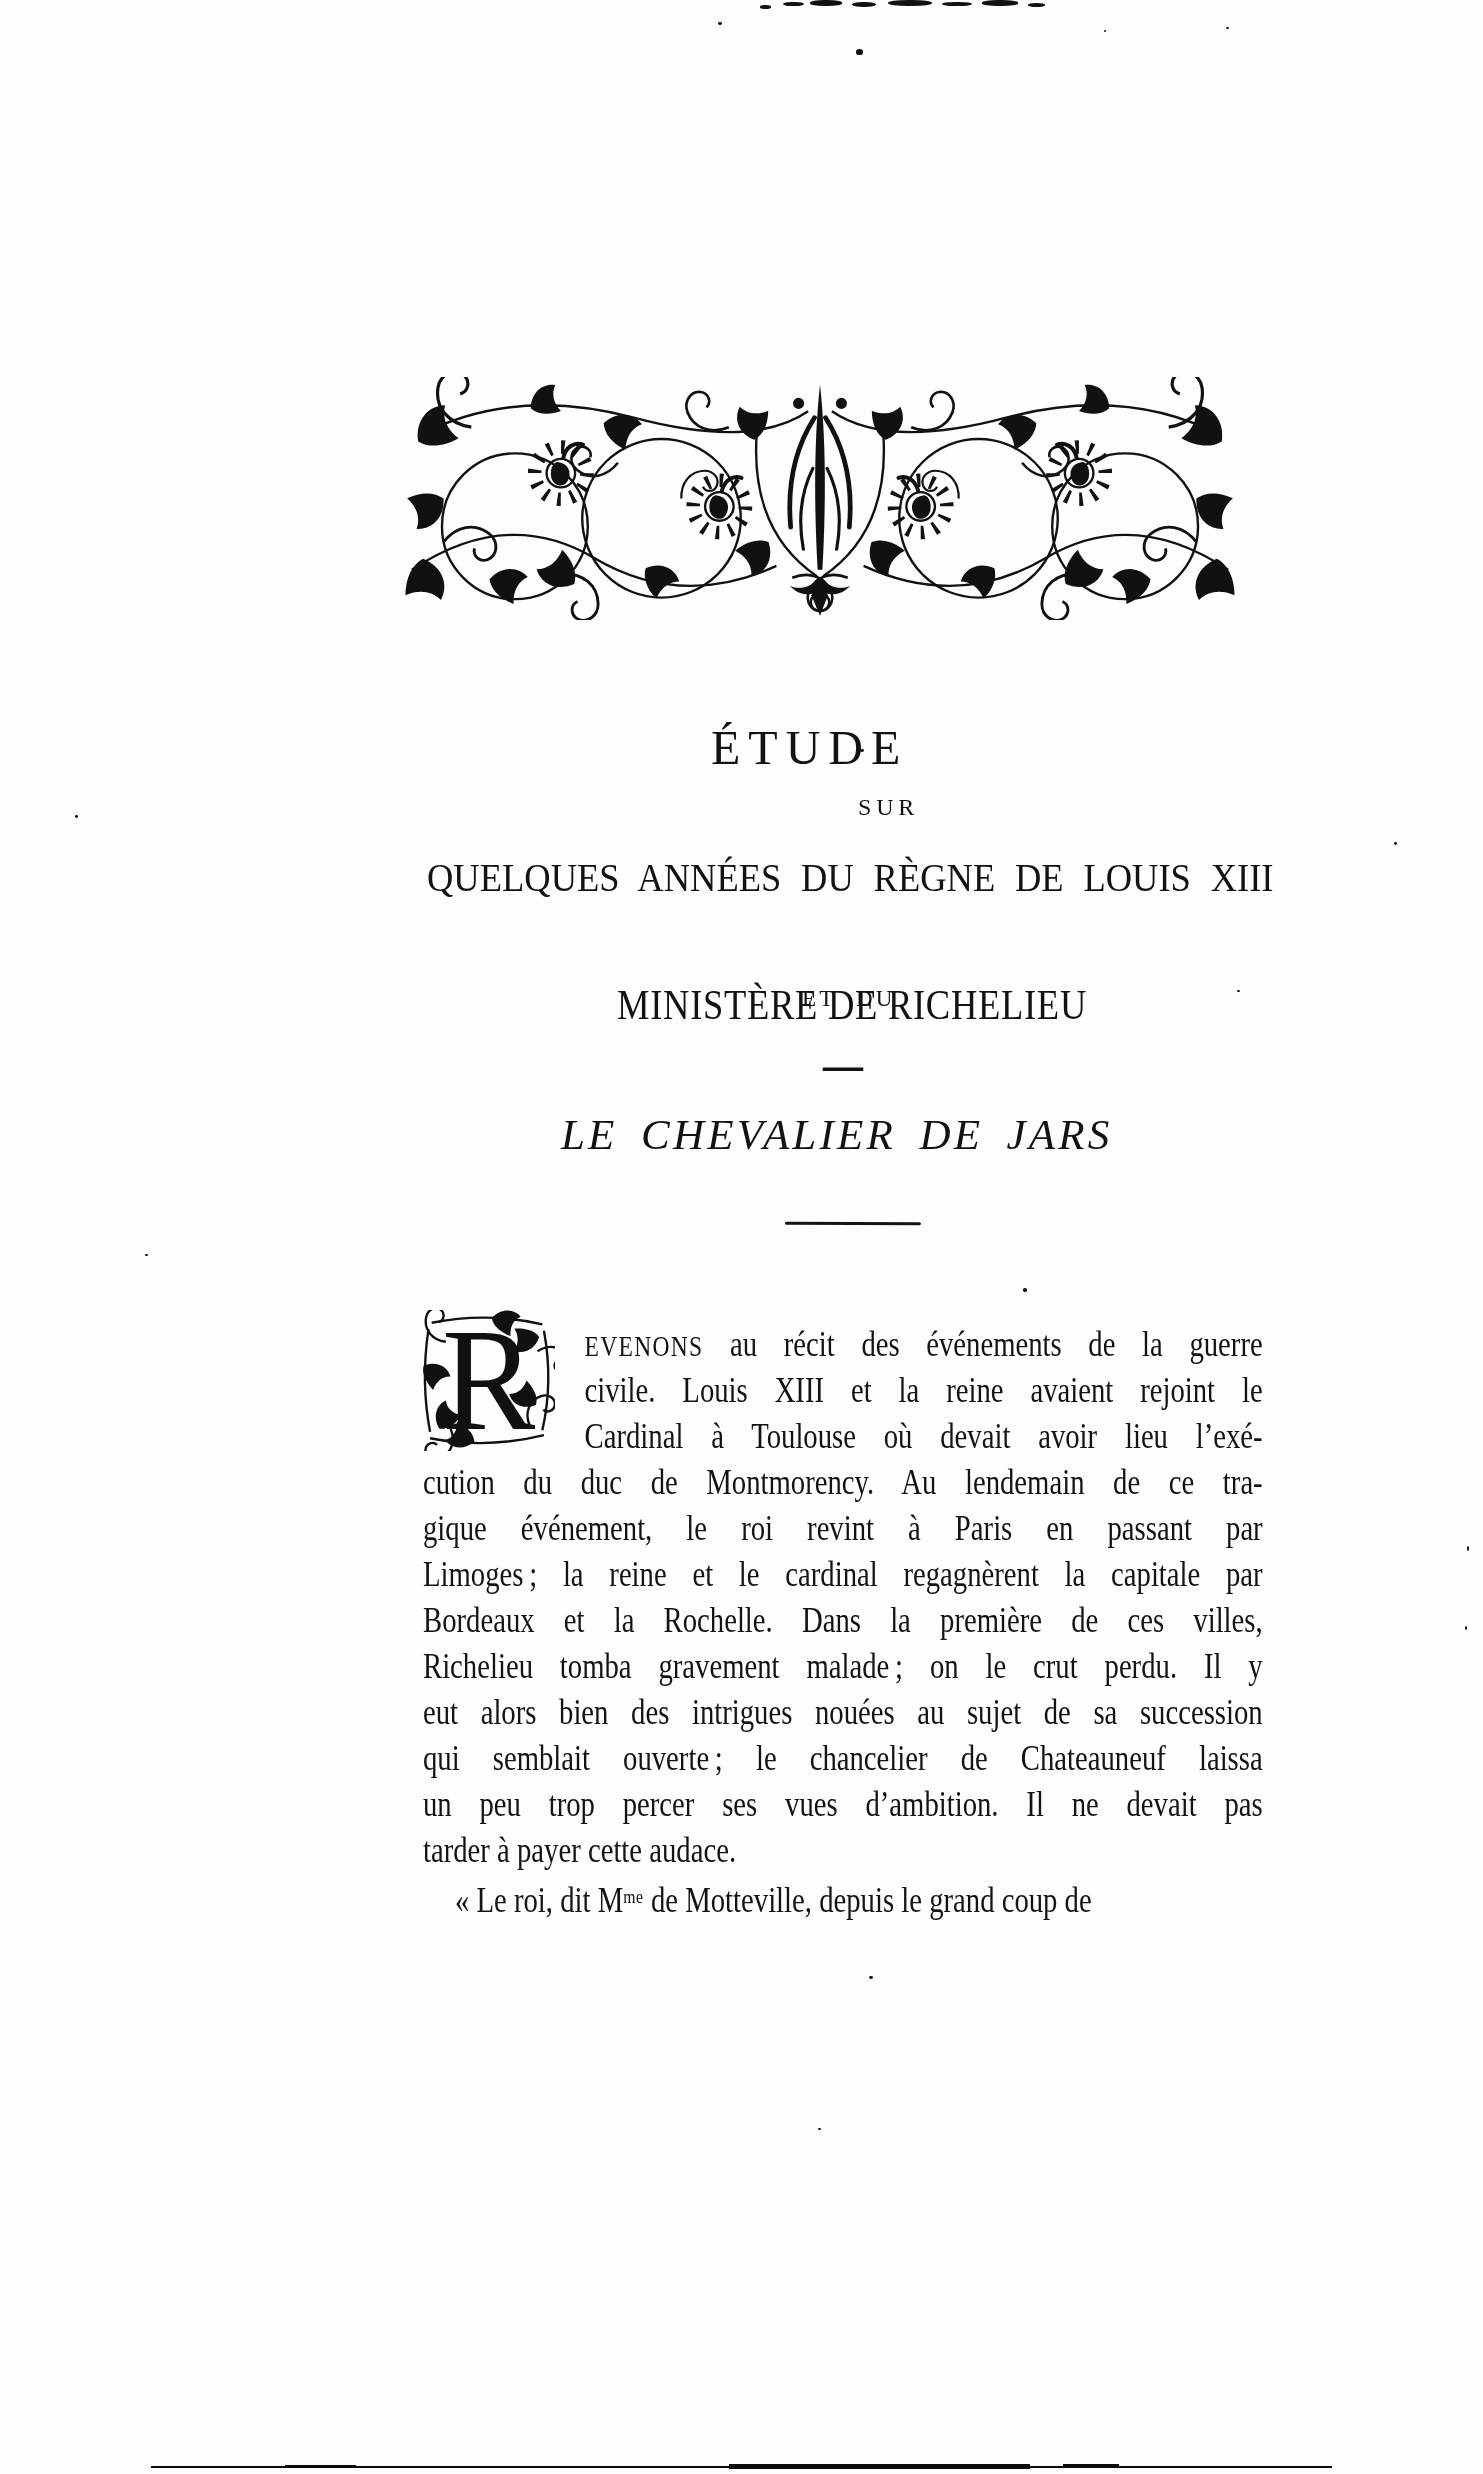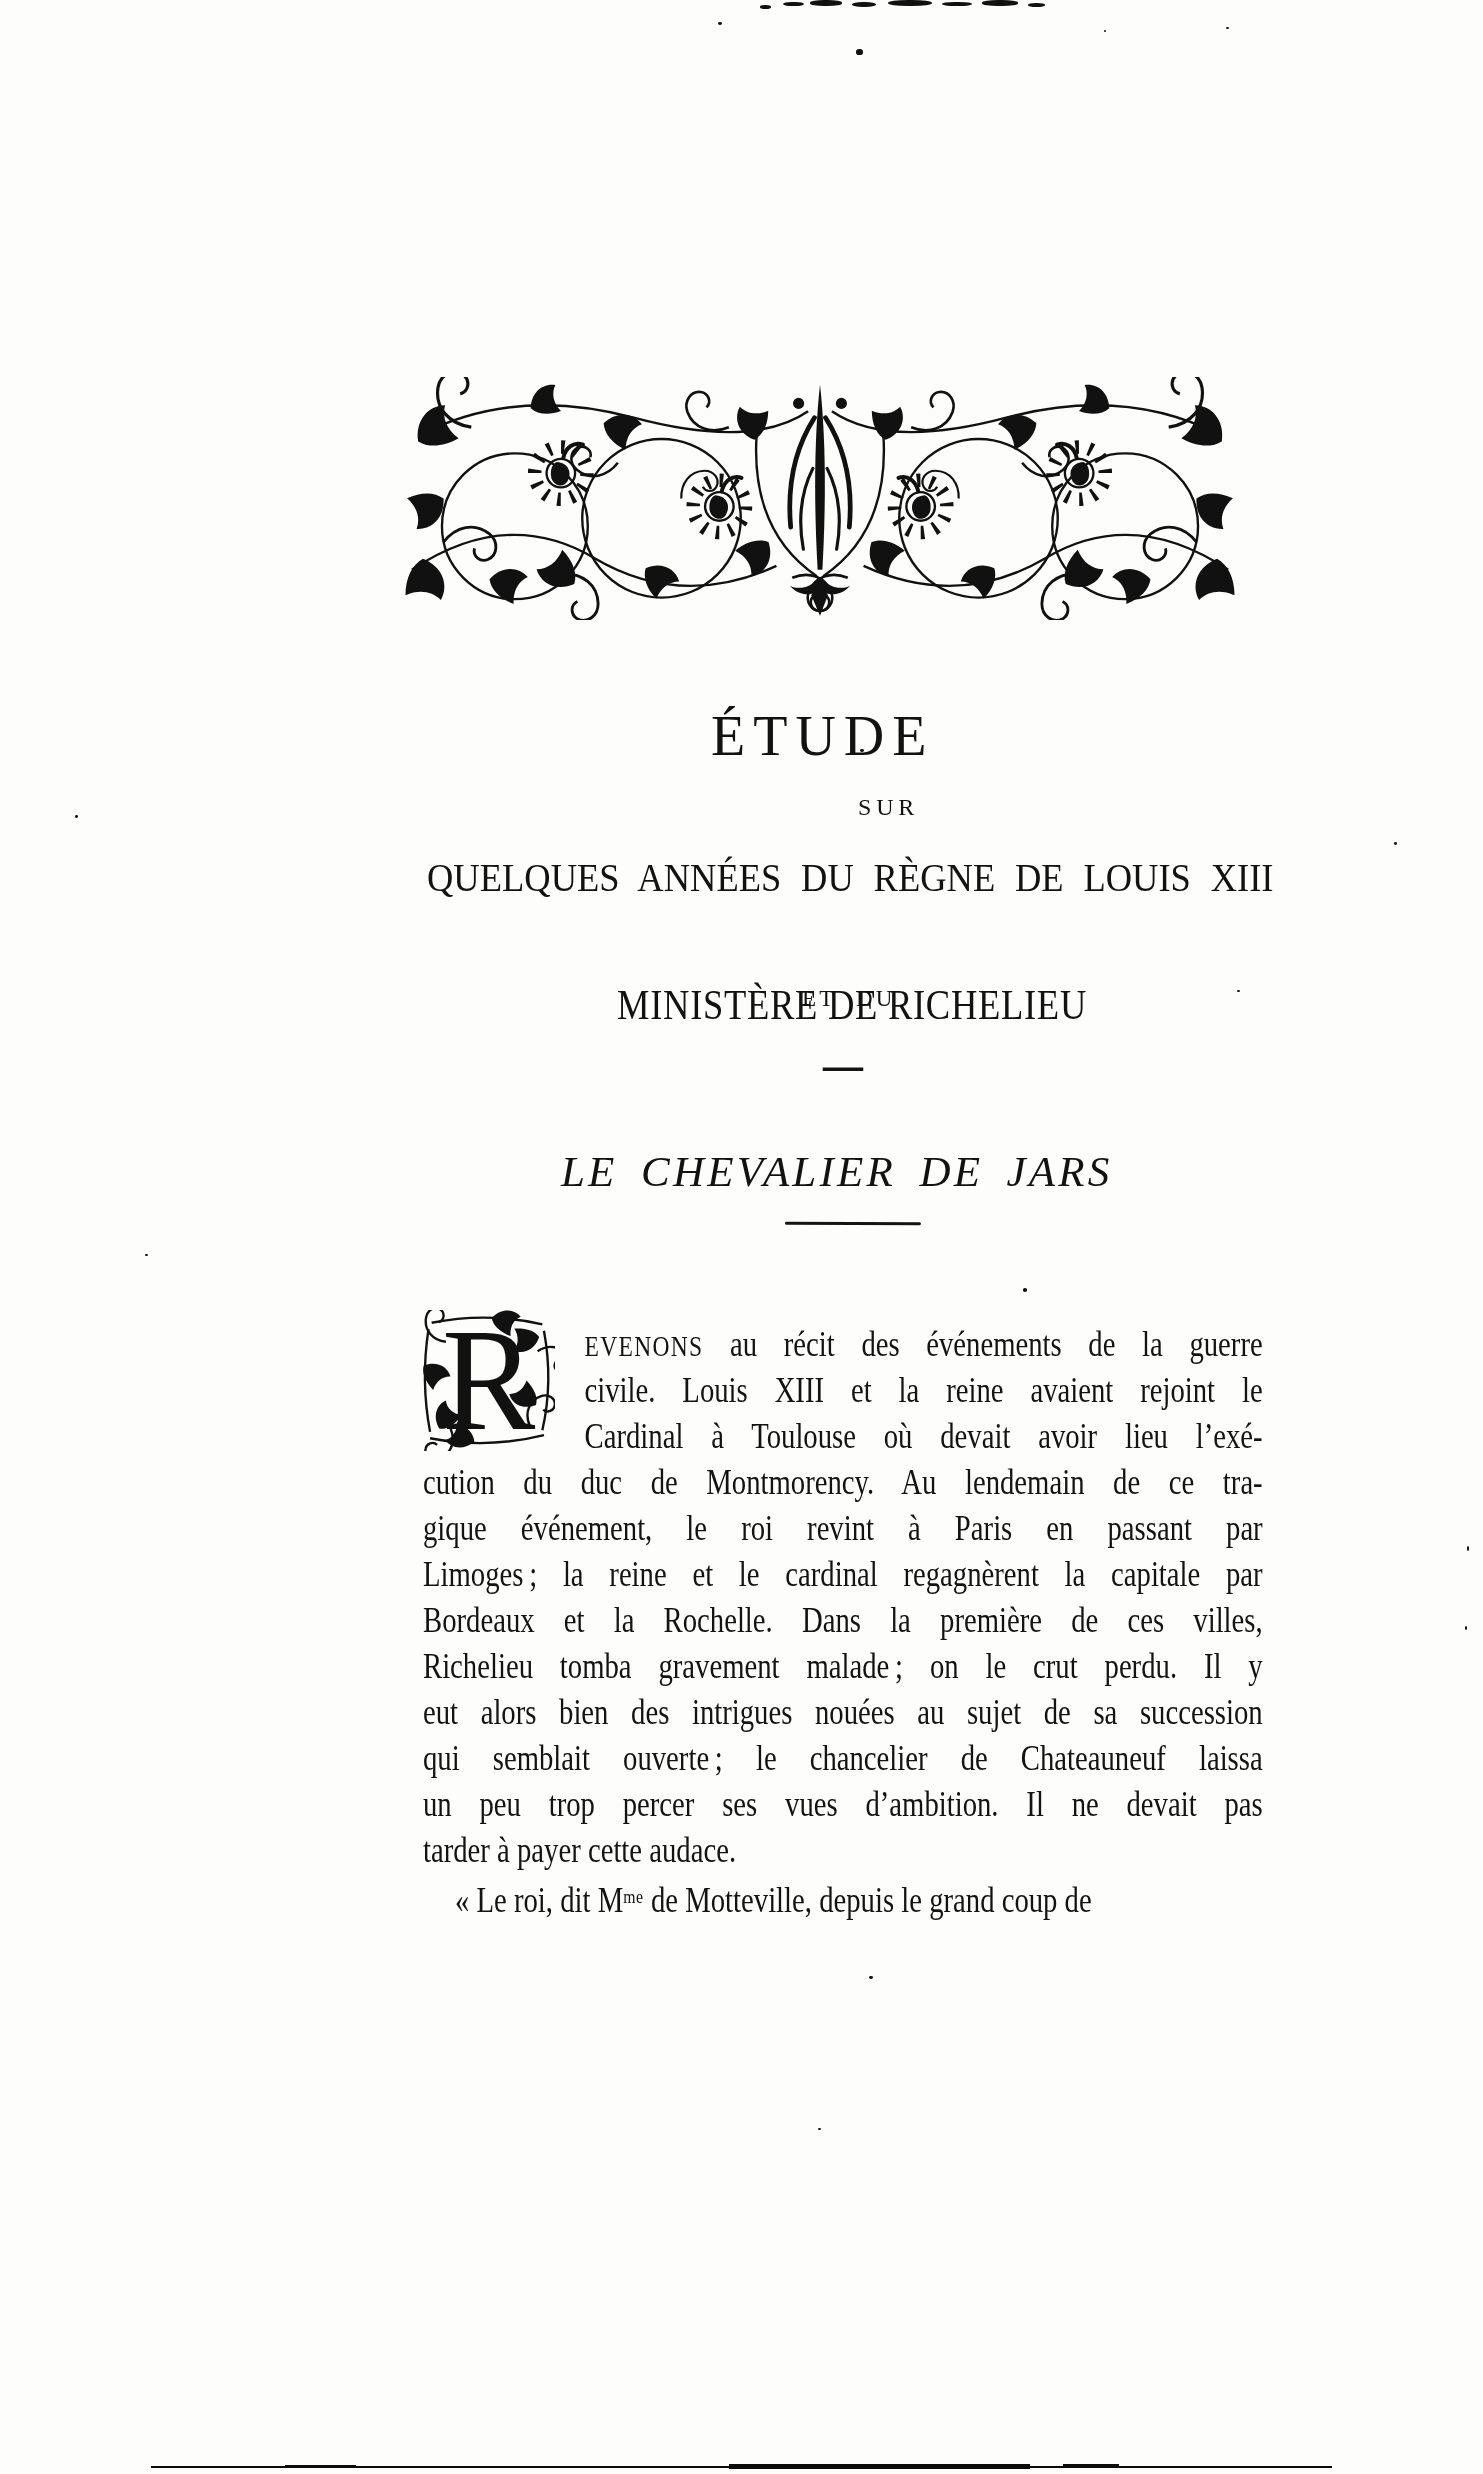--- a/index.html
+++ b/index.html
@@ -5,29 +5,29 @@
   html,body{margin:0;padding:0;background:#e8e8e4;}
   .page{
     position:relative; width:1484px; height:2475px; margin:0 auto;
     background:#fdfdfb; overflow:hidden; color:#121212;
     font-family:"Liberation Serif", serif;
   }
   .abs{position:absolute;}
   
   .headpiece{left:396px; top:377px; width:848px; height:243px;}
   
-  .h-main   {left:711px;  top:708px;  font-size:56px; letter-spacing:8px; line-height:1; white-space:nowrap;}
+  .h-main   {left:711px;  top:724px;  font-size:48px; letter-spacing:8px; line-height:1; white-space:nowrap;}
   .h-sur    {left:822px; top:795px; font-size:24px; letter-spacing:4.8px;  line-height:1; white-space:nowrap;margin-left:36px;}
   .h-subj1  {left:427px;  top:857px; font-size:41px; word-spacing:12px; line-height:1; white-space:nowrap;
              transform:scaleX(.89); transform-origin:0 50%;}
   .h-etdu   {left:802px; top:987px; font-size:23px; letter-spacing:3.2px; word-spacing:11px; line-height:1; white-space:nowrap;text-align:center;}
   .h-subj2  {left:617px;  top:984px; font-size:42px; letter-spacing:0.8px; line-height:1; white-space:nowrap;
              transform:scaleX(.87); transform-origin:0 50%;}
   .h-dash   {left:823px; top:1045px; font-size:40px; font-weight:bold; line-height:1; transform:scaleY(1.25);}
-  .h-chap   {left:561px;  top:1150px; font-size:43px; font-style:italic; letter-spacing:3.2px; word-spacing:9.5px;
+  .h-chap   {left:561px;  top:1113px; font-size:43px; font-style:italic; letter-spacing:3.2px; word-spacing:9.5px;
              line-height:1; white-space:nowrap;}
   .h-rule   {left:785px; top:1222px; width:136px; height:3.2px; background:#141414; border-radius:1.6px;
              transform:rotate(.25deg);}
   
   .dropcap{left:419px; top:1310px; width:136px; height:141px;}
   .bodytext{
     left:423px; top:1322px; width:1024px;
     font-size:35px; line-height:46px;
     transform:scaleX(.82); transform-origin:0 0;
     color:#131313;

